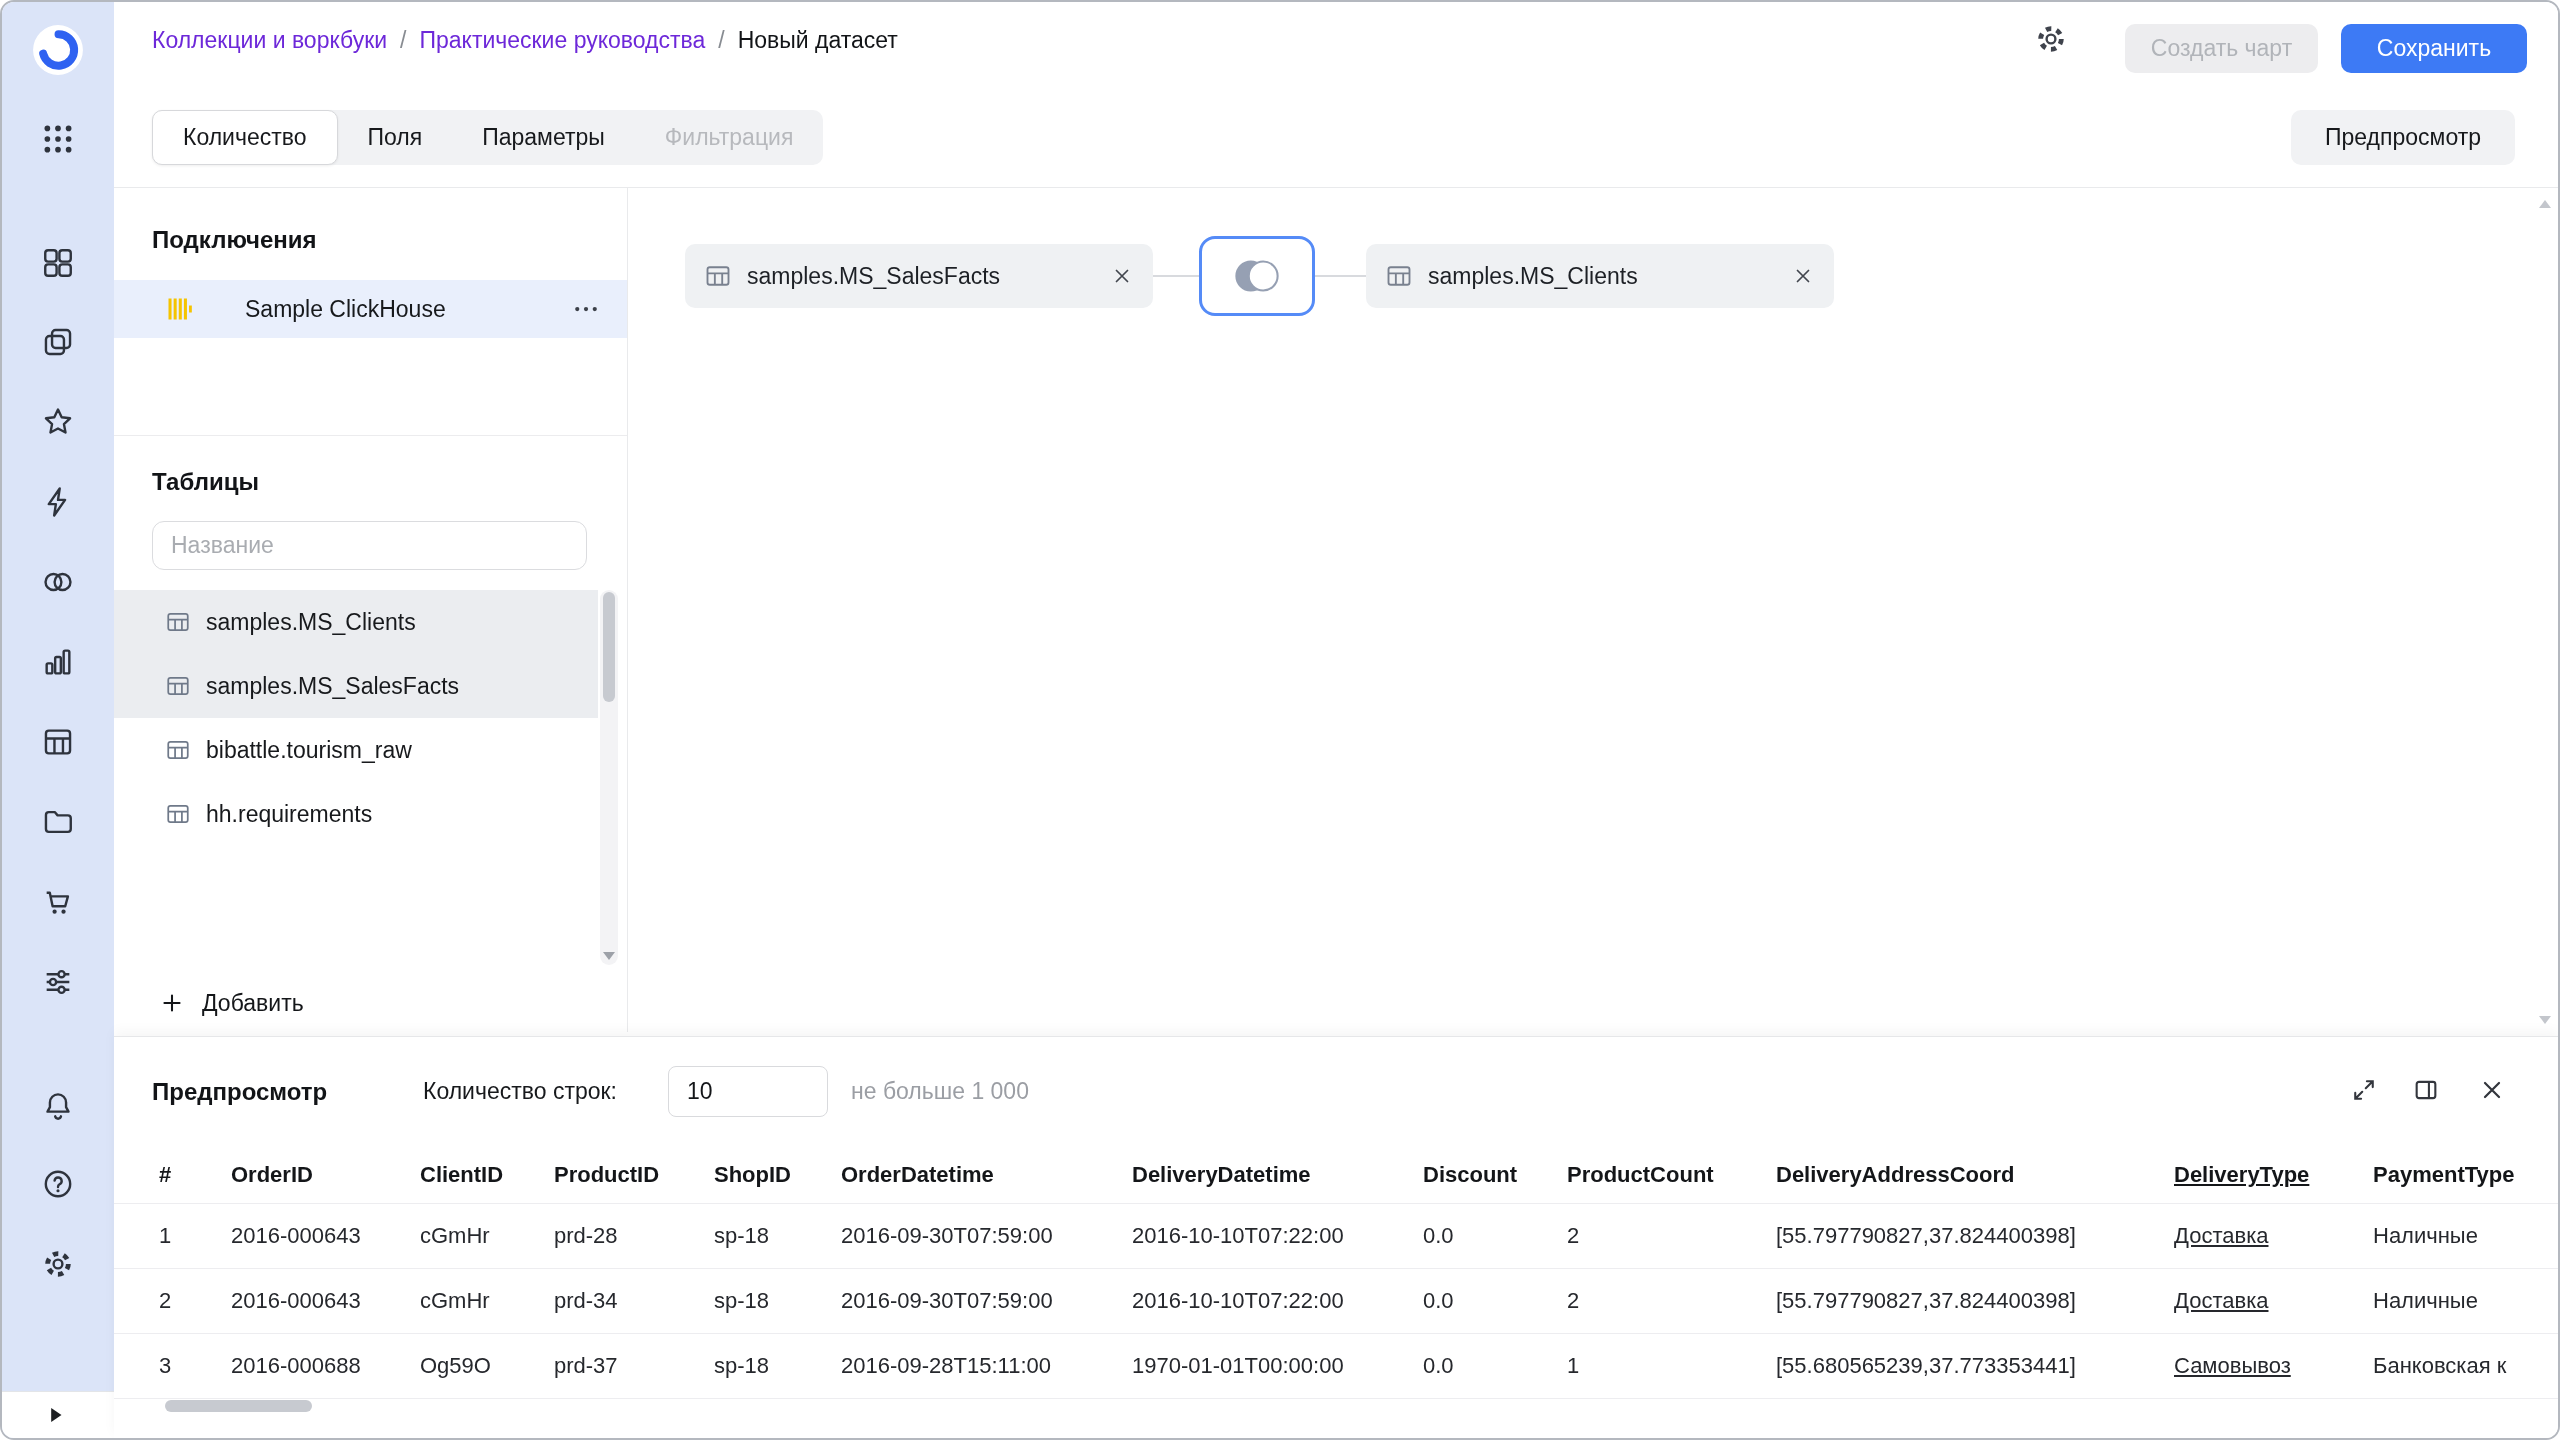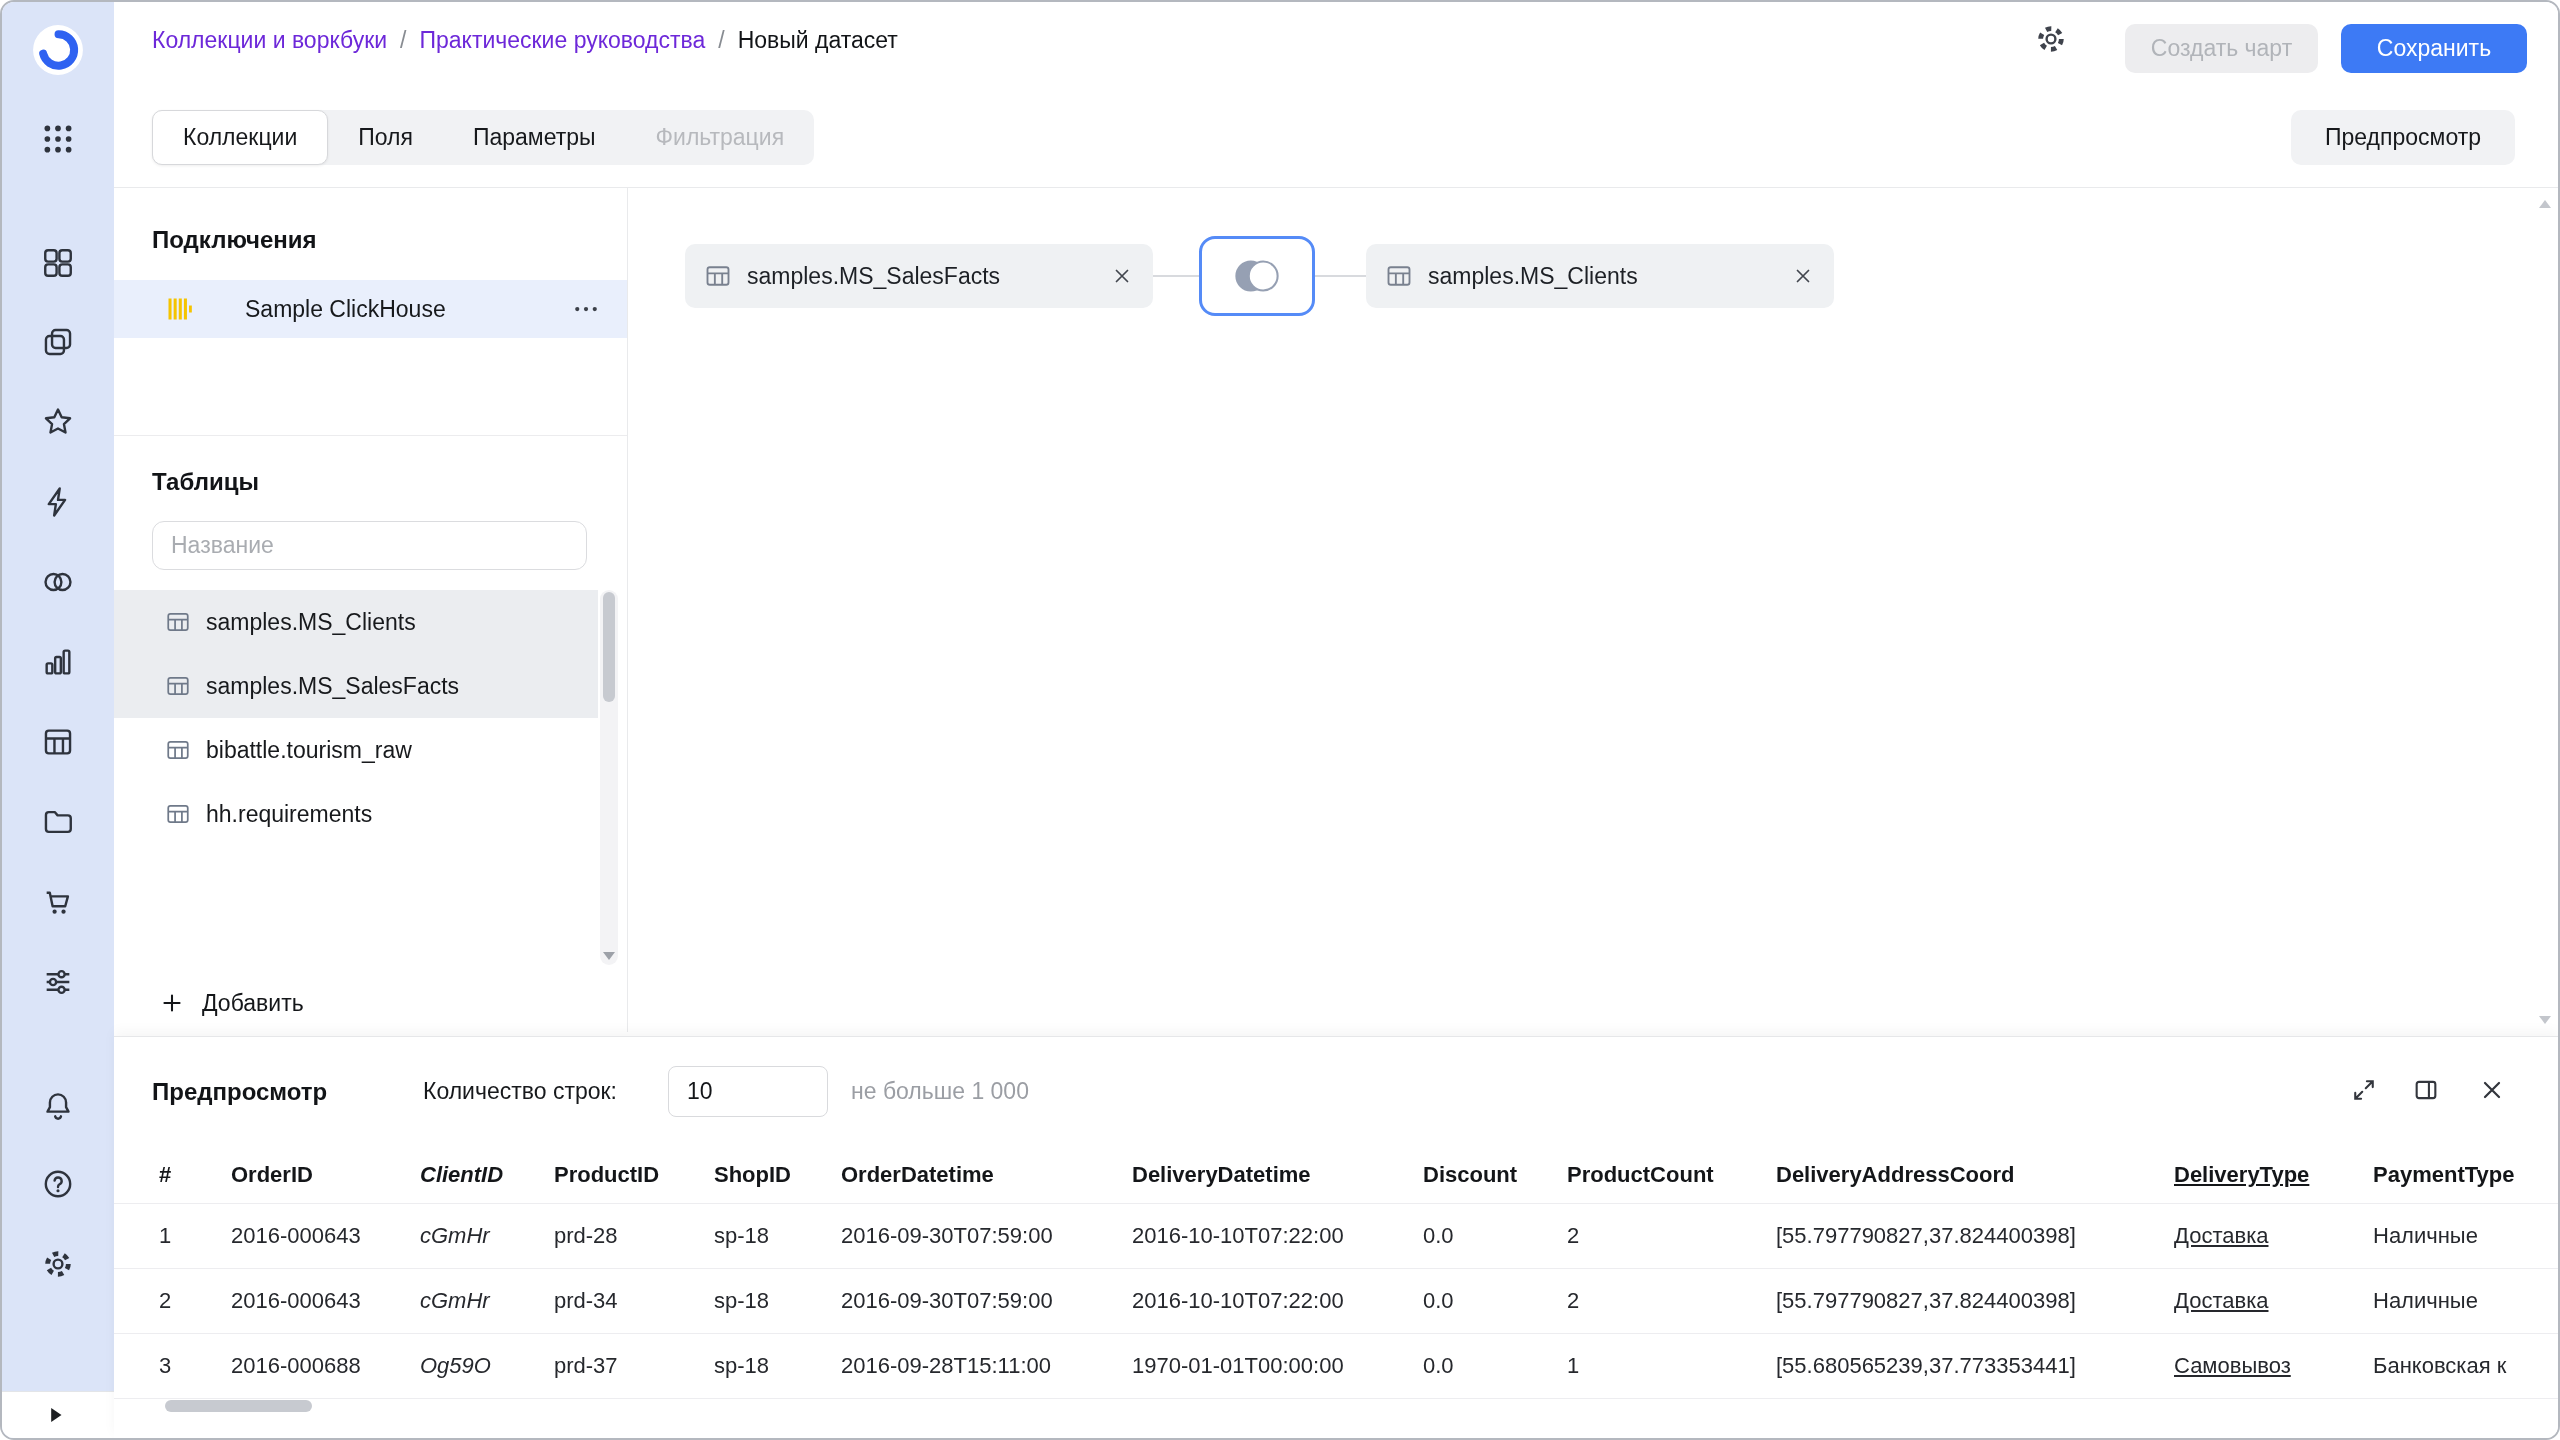--- a/index.html
+++ b/index.html
@@ -81,21 +81,21 @@
        font-size:23px;font-family:inherit;padding:0 18px;box-sizing:border-box;color:#141619;outline:none;}
   .pv-hint{position:absolute;left:737px;top:0;height:109px;display:flex;align-items:center;font-size:23px;color:#9b9ea4;}
   .pv-ic{position:absolute;top:39px;width:28px;height:28px;color:#33363d;cursor:pointer;}
   .ic-expand{right:180px;}
   .ic-layout{right:118px;}
   .ic-close{right:52px;}
   .ptable{position:absolute;left:0;right:0;top:109px;}
   .prow{display:flex;align-items:center;height:64px;padding-left:45px;border-bottom:1px solid #ededf0;font-size:22px;color:#26282d;white-space:nowrap;}
   .prow.head{height:57px;font-weight:bold;color:#141619;}
   .pc{flex:none;overflow:hidden;padding-right:10px;box-sizing:border-box;}
-  .c0{width:72px;}.c1{width:189px;}.c2{width:134px;font-style:italic;}.c3{width:160px;}.c4{width:127px;}.c5{width:291px;}
+  .c0{width:72px;}.c1{width:189px;}.c2{width:134px;}.c3{width:160px;}.c4{width:127px;}.c5{width:291px;}
   .c6{width:291px;}.c7{width:144px;}.c8{width:209px;}.c9{width:398px;}.c10{width:199px;text-decoration:underline;}.c11{width:260px;}
   .hthumb{position:absolute;left:51px;bottom:26px;width:147px;height:12px;border-radius:7px;background:#c7cad0;cursor:pointer;}
 </style>
 </head>
 <body>
 
 <div class="app">
 
   <aside class="sidebar">
     <div class="logo">
@@ -221,21 +221,21 @@
           <circle cx="12" cy="12" r="3.1" stroke-width="1.7"></circle>
           <circle cx="12" cy="12" r="7.3" stroke-width="3.4" stroke-dasharray="3.8 3.85"></circle>
         </svg>
     </div>
     <button class="btn btn-disabled">Создать чарт</button>
     <button class="btn btn-primary">Сохранить</button>
   </header>
 
   <nav class="tabsbar">
     <div class="tabgroup">
-      <div class="tab tab-active">Коллекции</div>
+      <div class="tab tab-active">Количество</div>
       <div class="tab">Поля</div>
       <div class="tab">Параметры</div>
       <div class="tab tab-disabled">Фильтрация</div>
     </div>
     <button class="btn-preview">Предпросмотр</button>
   </nav>
 
   <section class="leftpanel">
     <div class="lp-title t-conn">Подключения</div>
     <div class="conn-item">

